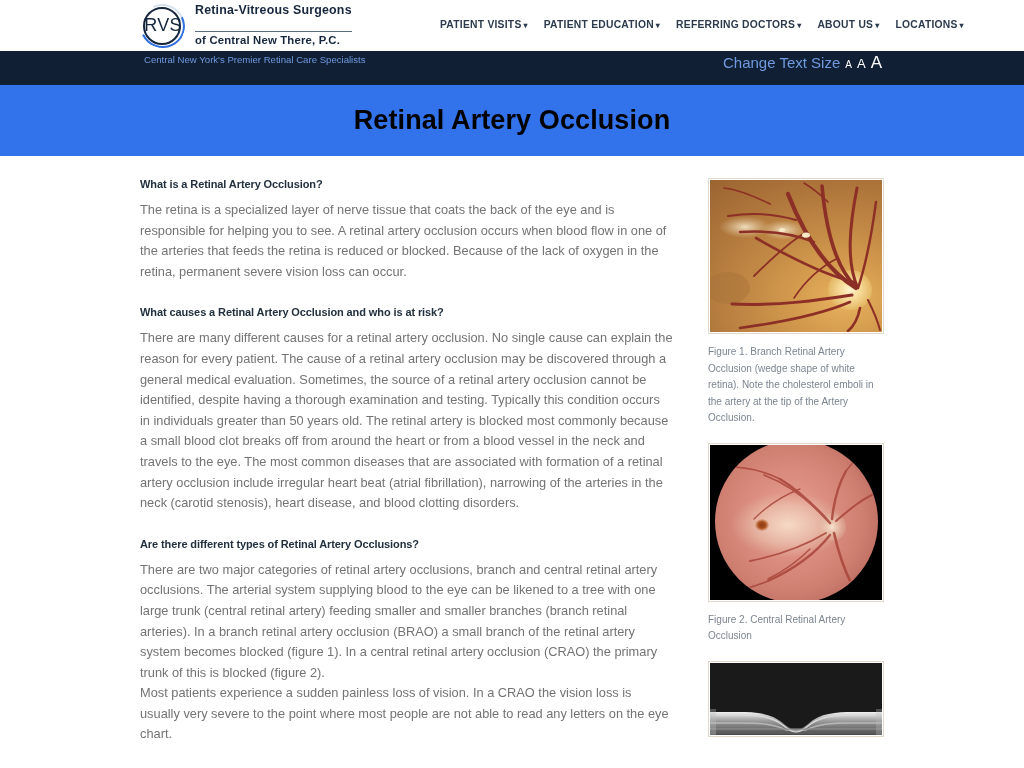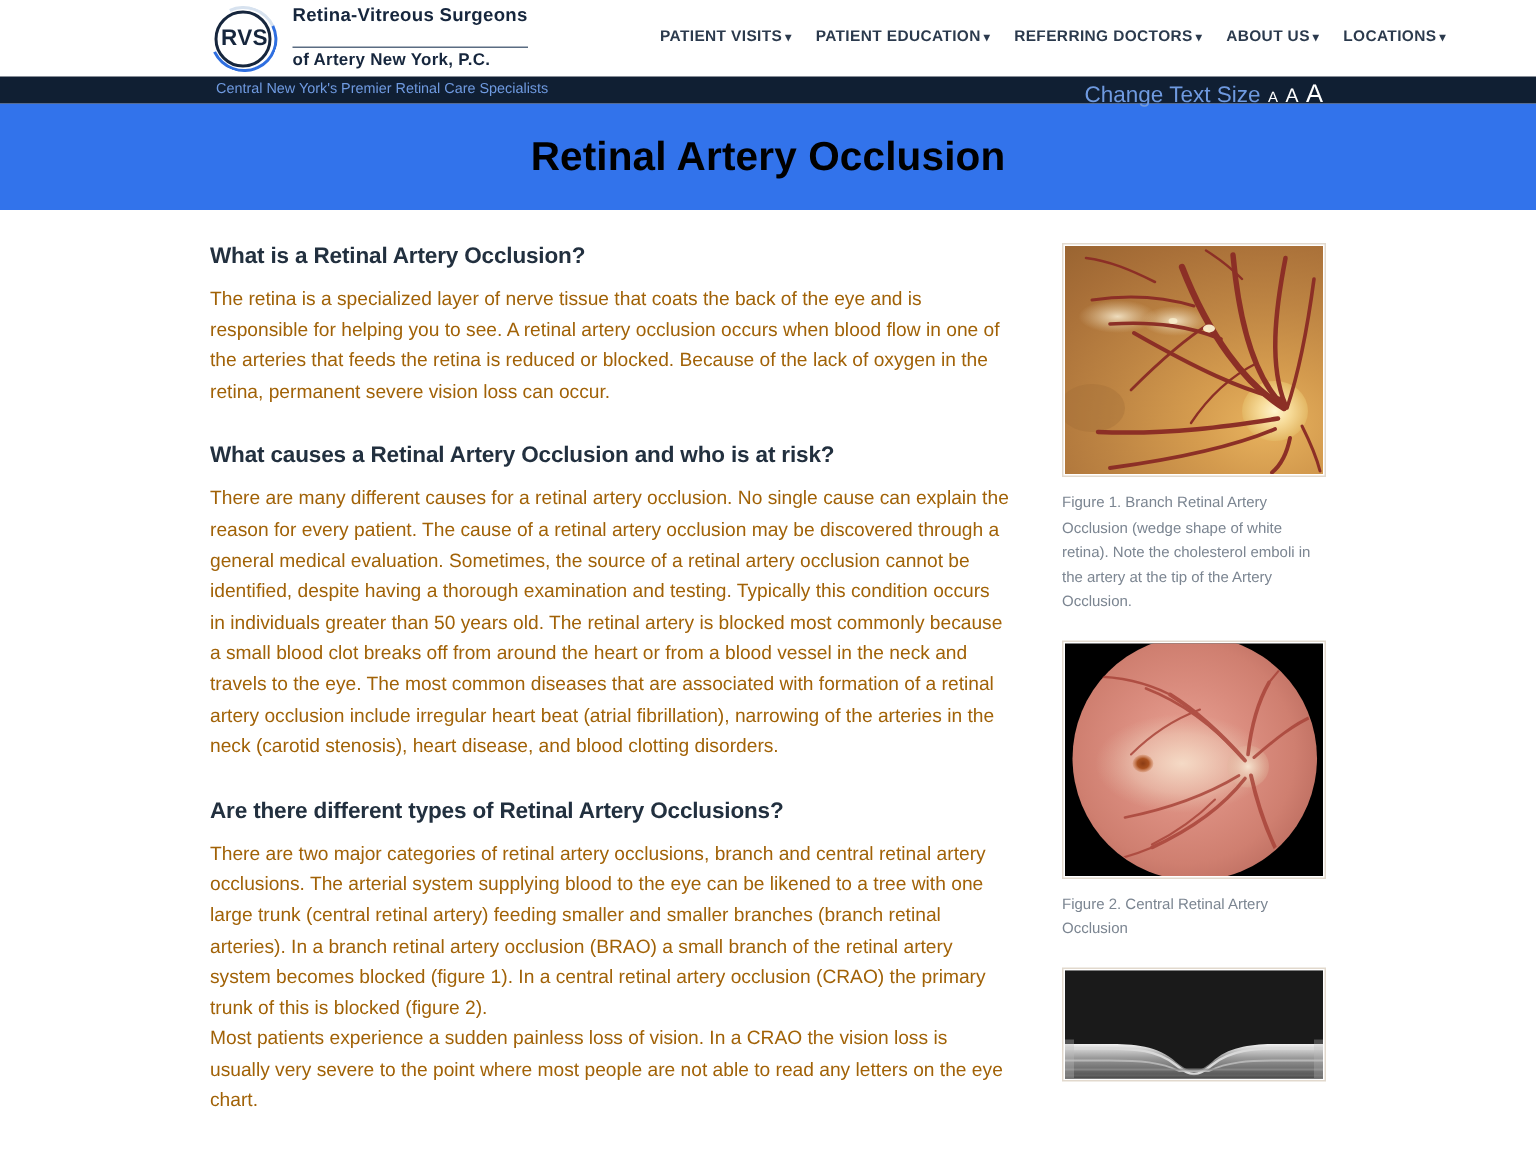--- a/index.html
+++ b/index.html
@@ -46,22 +46,22 @@
     border-top-color: #d7e2ef;
     border-right-color: #2f6fe0;
     border-bottom-color: #2f6fe0;
     transform: rotate(20deg);
   }
   .logo-mark .rvs-text {
     position: absolute;
     left: 0; top: 0;
     width: 46px; height: 46px;
     display: flex; align-items: center; justify-content: center;
-    font-size: 15px;
-    font-weight: bold;
+    font-size: 18px;
+    font-weight: normal;
     color: #16263d;
     letter-spacing: 0.3px;
   }
   .brand-words {
     margin-left: 9px;
     line-height: 1.05;
   }
   .brand-line1 {
     font-size: 12.4px;
     font-weight: bold;
@@ -92,21 +92,21 @@
     font-weight: bold;
     color: #2b3a4d;
     letter-spacing: 0.25px;
     white-space: nowrap;
     cursor: pointer;
   }
   .nav-caret { font-size: 8px; margin-left: 2px; color: #2b3a4d; }
 
   
   .navy-strip {
-    height: 18px;
+    height: 34px;
     background: #101f33;
     position: relative;
   }
   .tagline {
     position: absolute;
     left: 144px; top: 3px;
     font-size: 9.6px;
     color: #6f9ae0;
     white-space: nowrap;
   }
@@ -148,31 +148,31 @@
     display: flex;
     padding: 0 140px;
     margin-top: 22px;
   }
   .article {
     width: 545px;
     flex: 0 0 545px;
     padding-right: 12px;
   }
   h2.section-heading {
-    font-size: 15px;
+    font-size: 11px;
     font-weight: bold;
     color: #22303f;
     margin: 0 0 10px 0;
     letter-spacing: -0.1px;
   }
   h2.section-heading.spaced { margin-top: 24px; }
   p.body-text {
     font-size: 12.8px;
     line-height: 20.6px;
-    color: #a16207;
+    color: #737373;
     margin: 0;
   }
 
   .figures {
     width: 180px;
     flex: 0 0 180px;
     margin-left: 23px;
   }
   .figure-block { margin-bottom: 16px; }
   .fig-frame {
@@ -224,21 +224,21 @@
 <div class="site-header">
 
   <div class="brand">
     <div class="logo-mark">
       <div class="swoosh"></div>
       <div class="ring"></div>
       <div class="rvs-text">RVS</div>
     </div>
     <div class="brand-words">
       <div class="brand-line1">Retina-Vitreous Surgeons</div>
-      <div class="brand-line2">of Artery New York, P.C.</div>
+      <div class="brand-line2">of Central New There, P.C.</div>
     </div>
   </div>
 
   <nav class="main-nav">
     <div class="nav-item"><span>PATIENT VISITS</span><span class="nav-caret">▾</span></div>
     <div class="nav-item"><span>PATIENT EDUCATION</span><span class="nav-caret">▾</span></div>
     <div class="nav-item"><span>REFERRING DOCTORS</span><span class="nav-caret">▾</span></div>
     <div class="nav-item"><span>ABOUT US</span><span class="nav-caret">▾</span></div>
     <div class="nav-item"><span>LOCATIONS</span><span class="nav-caret">▾</span></div>
   </nav>

